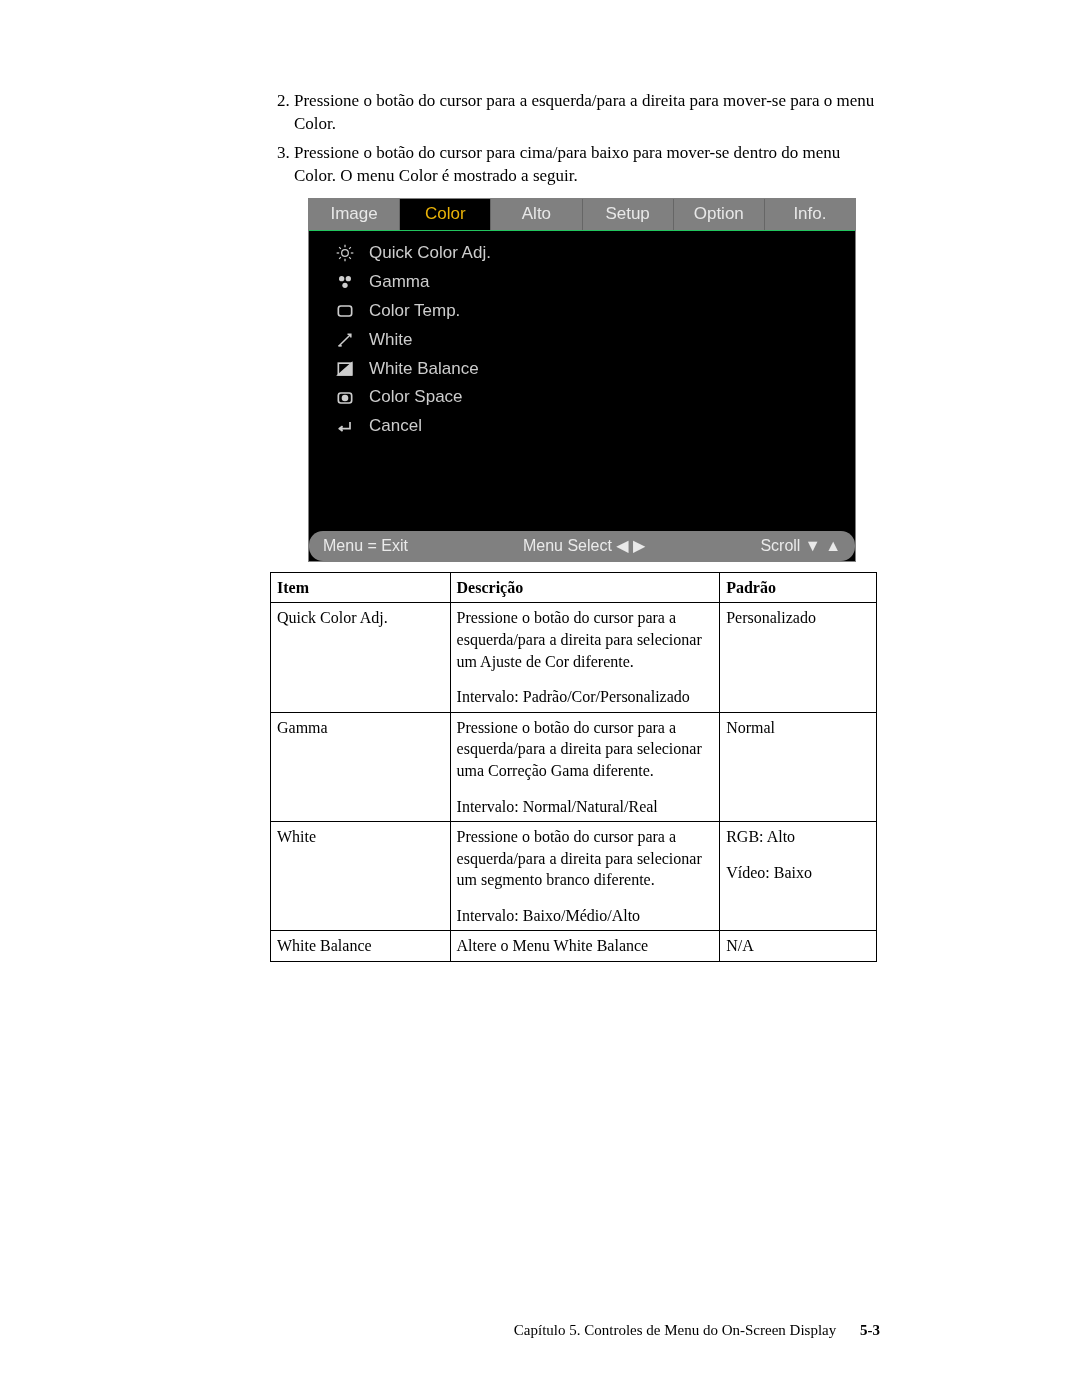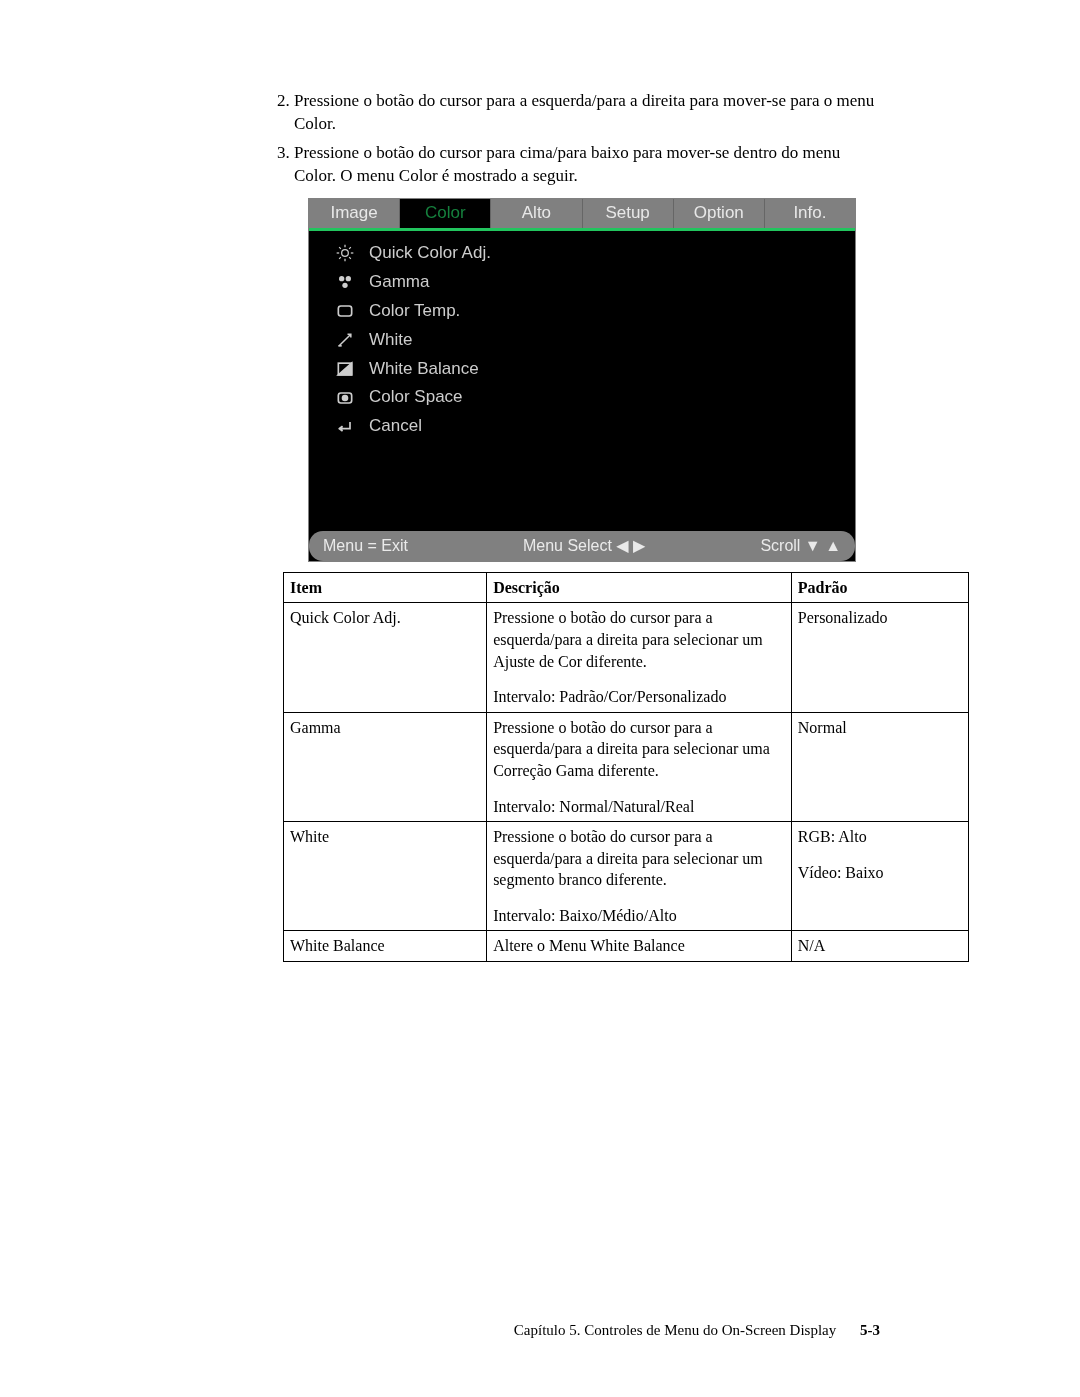--- a/index.html
+++ b/index.html
@@ -30,36 +30,36 @@
     width: 548px;
     margin: 10px 0 10px 38px;
     background: #000;
     font-family: "Segoe UI", Arial, sans-serif;
     color: #d8d8d8;
     border: 1px solid #808080;
   }
   .osd-tabs {
     display: flex;
     height: 32px;
-    border-bottom: 3px solid #22c55e;
+    border-bottom: 1px solid #22c55e;
   }
   .osd-tab {
     flex: 1;
     background: #808080;
     color: #e8e8e8;
     font-size: 17px;
     display: flex;
     align-items: center;
     justify-content: center;
     border-right: 1px solid #666;
   }
   .osd-tab:last-child { border-right: none; }
   .osd-tab.active {
     background: #000;
-    color: #15803d;
+    color: #eab308;
   }
   .osd-body {
     background: #000;
     padding: 8px 0 76px 0;
     min-height: 300px;
   }
   .osd-item {
     display: flex;
     align-items: center;
     padding: 3px 0 3px 22px;
@@ -88,22 +88,22 @@
     border-radius: 14px;
   }
   .osd-footer .mid { text-align: center; }
   
   .intro-para {
     margin: 24px 0 10px 0;
   }
   
   table.opts {
     border-collapse: collapse;
-    width: 686px;
-    margin-left: 13px;
+    width: 607px;
+    margin-left: 0;
     font-size: 16px;
   }
   table.opts th, table.opts td {
     border: 1px solid #000;
     padding: 4px 6px 4px 6px;
     text-align: left;
     vertical-align: top;
   }
   table.opts th {
     font-weight: bold;

